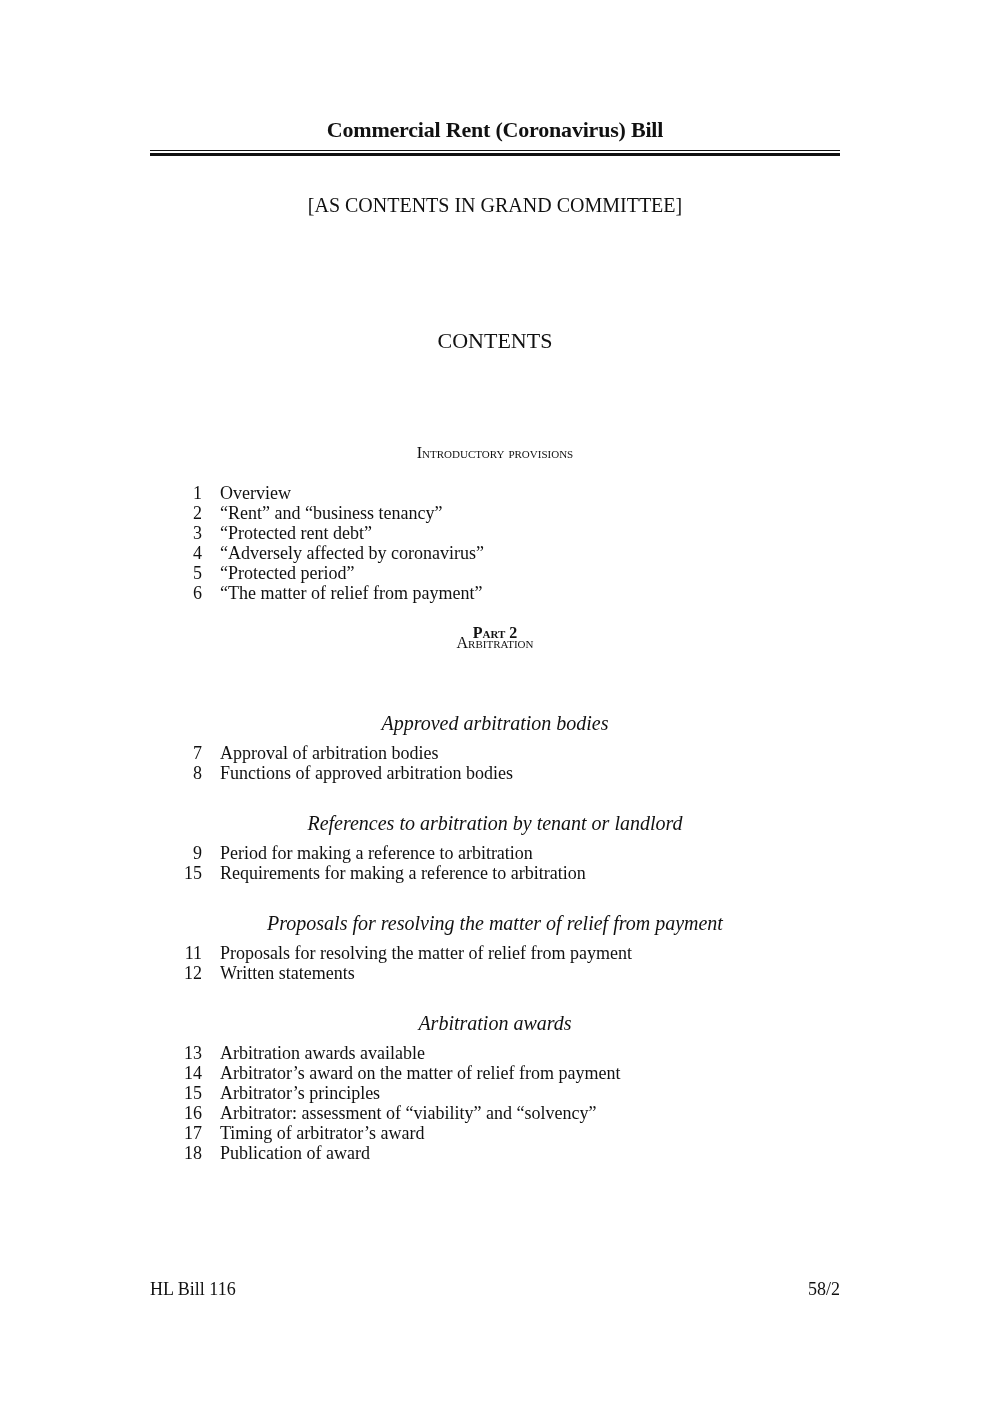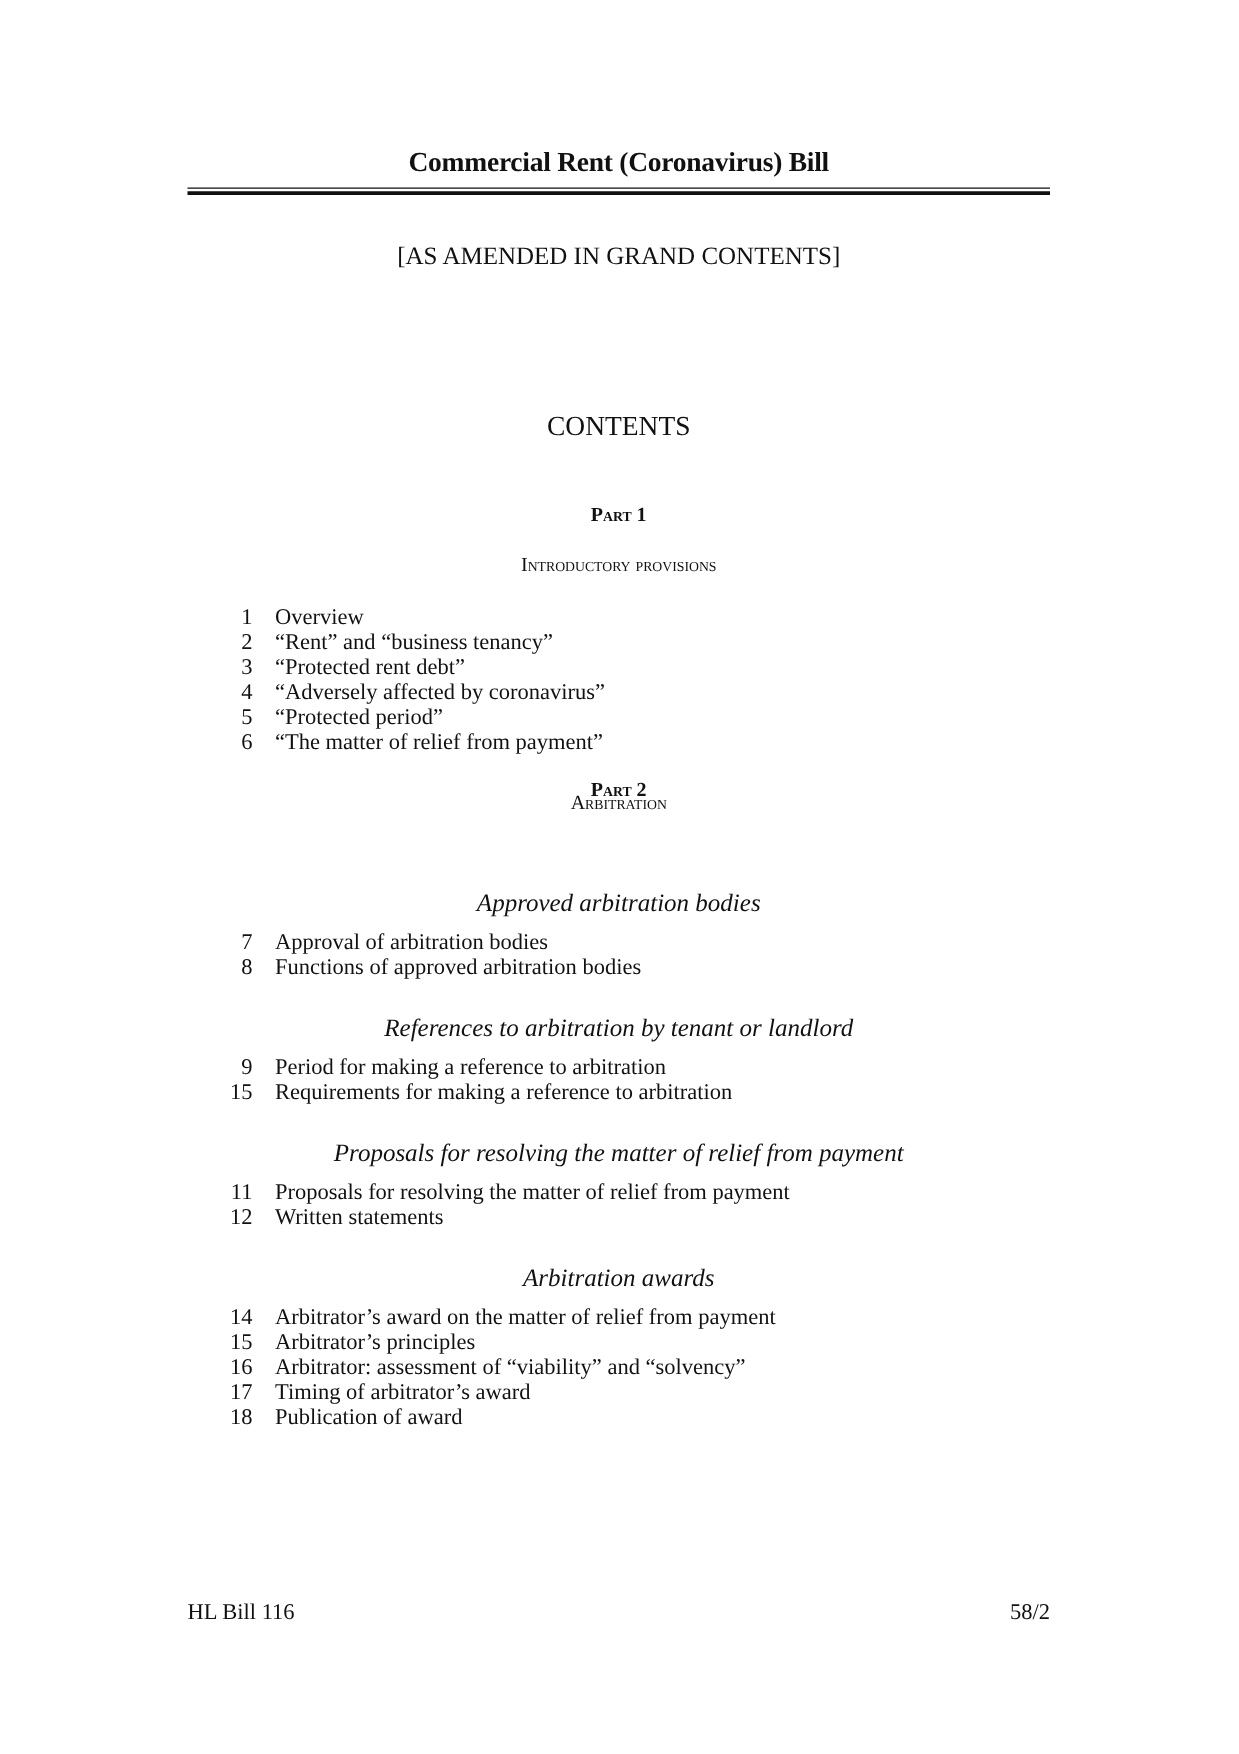--- a/index.html
+++ b/index.html
@@ -29,25 +29,24 @@
 </style>
 </head>
 <body>
 
 <div class="page">
 
   <div class="title">Commercial Rent (Coronavirus) Bill</div>
   <div class="rule-thin"></div>
   <div class="rule-thick"></div>
 
-  <div class="subtitle">[AS AMENDED IN GRAND CONTENTS]</div>
+  <div class="subtitle">[AS CONTENTS IN GRAND COMMITTEE]</div>
 
   <div class="contents">CONTENTS</div>
 
-  <div class="part" style="top:402px;">Part 1</div>
   <div class="part-title" style="top:442px;">Introductory provisions</div>
 
   <ul class="list" style="top:483px;">
     <li>
         <span class="num">1</span>
         <span class="label">Overview</span>
       </li>
     <li>
         <span class="num">2</span>
         <span class="label">“Rent” and “business tenancy”</span>
@@ -105,20 +104,24 @@
       </li>
     <li>
         <span class="num">12</span>
         <span class="label">Written statements</span>
       </li>
   </ul>
 
   <div class="crossheading" style="top:1012px;">Arbitration awards</div>
   <ul class="list" style="top:1043px;">
     <li>
+        <span class="num">13</span>
+        <span class="label">Arbitration awards available</span>
+      </li>
+    <li>
         <span class="num">14</span>
         <span class="label">Arbitrator’s award on the matter of relief from payment</span>
       </li>
     <li>
         <span class="num">15</span>
         <span class="label">Arbitrator’s principles</span>
       </li>
     <li>
         <span class="num">16</span>
         <span class="label">Arbitrator: assessment of “viability” and “solvency”</span>

